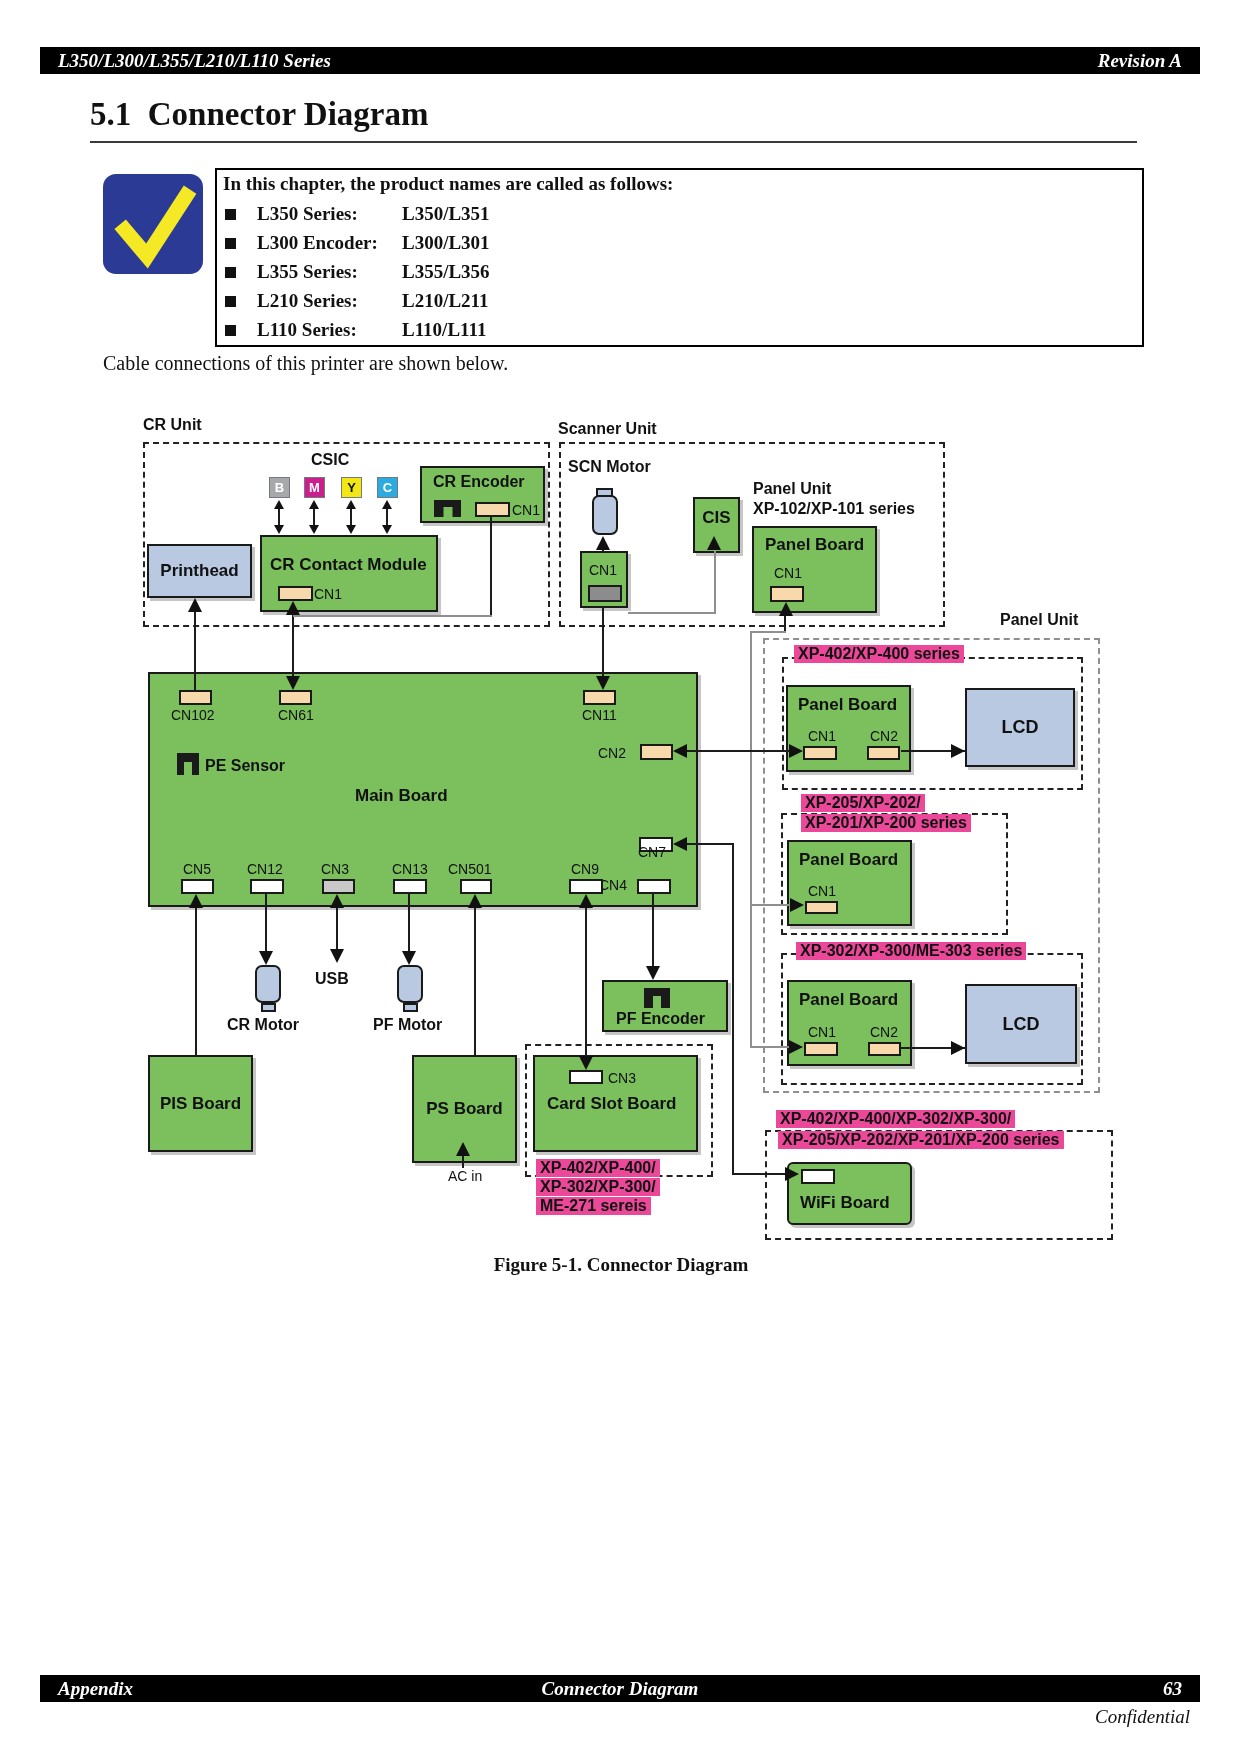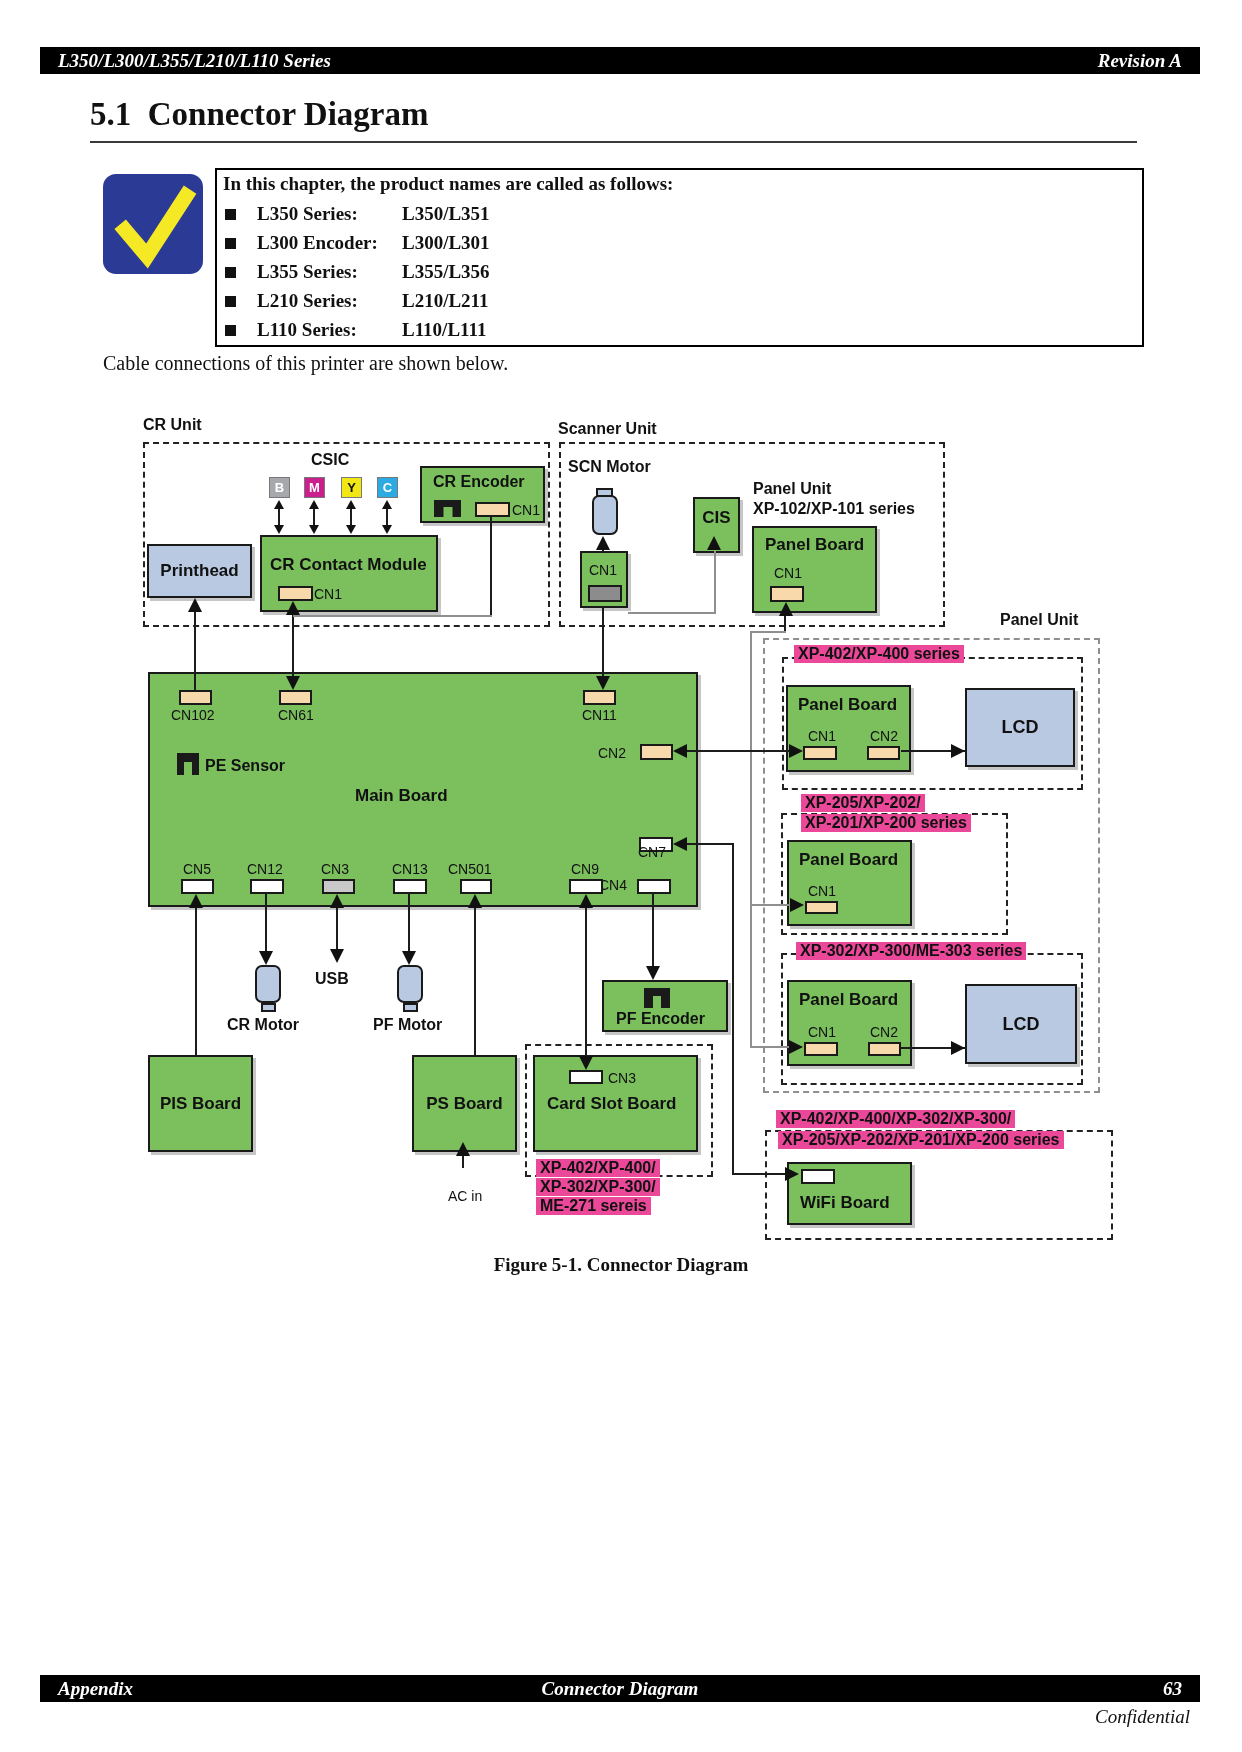--- a/index.html
+++ b/index.html
@@ -34,21 +34,21 @@
   .dashb{position:absolute;border:2px dashed #222;box-sizing:border-box;}
   .dashg{position:absolute;border:2px dashed #8f8f8f;box-sizing:border-box;}
   .conn{position:absolute;background:#f7d9ab;border:2px solid #1a1a1a;box-sizing:border-box;}
   .conn.w{background:#fff;}
   .conn.g{background:#8c8c8c;}
   .t-unit{position:absolute;font:bold 16px "Liberation Sans",sans-serif;white-space:nowrap;}
   .t-series{position:absolute;font:bold 16px "Liberation Sans",sans-serif;white-space:nowrap;
             background:#ec4899;padding:0 4px;z-index:5;}
   .t-board{position:absolute;font:bold 17px "Liberation Sans",sans-serif;white-space:nowrap;}
   .t-cn{position:absolute;font:14px "Liberation Sans",sans-serif;white-space:nowrap;}
-  .t-sm{position:absolute;font:14px "Liberation Sans",sans-serif;margin-top:20px;}
+  .t-sm{position:absolute;font:14px "Liberation Sans",sans-serif;}
   .wv{position:absolute;width:2px;background:#1c1c1c;z-index:3;}
   .wh{position:absolute;height:2px;background:#1c1c1c;z-index:3;}
   .gray{background:#8f8f8f;}
   .a-up{position:absolute;width:0;height:0;border-left:7px solid transparent;border-right:7px solid transparent;
         border-bottom:14px solid #111;z-index:4;}
   .a-dn{position:absolute;width:0;height:0;border-left:7px solid transparent;border-right:7px solid transparent;
         border-top:14px solid #111;z-index:4;}
   .a-lf{position:absolute;width:0;height:0;border-top:7px solid transparent;border-bottom:7px solid transparent;
         border-right:14px solid #111;z-index:4;}
   .a-rt{position:absolute;width:0;height:0;border-top:7px solid transparent;border-bottom:7px solid transparent;
@@ -188,21 +188,21 @@
   <div class="mtab" style="left:261px;top:1003px;width:15px;height:9px;"></div>
   <div class="t-unit" style="left:227px;top:1016px;">CR Motor</div>
   <div class="t-unit" style="left:315px;top:970px;">USB</div>
   <div class="motor" style="left:397px;top:965px;width:26px;height:38px;"></div>
   <div class="mtab" style="left:403px;top:1003px;width:15px;height:9px;"></div>
   <div class="t-unit" style="left:373px;top:1016px;">PF Motor</div>
 
   <div class="gb cbox" style="left:148px;top:1055px;width:105px;height:97px;font-size:17px;">
     <span>PIS Board</span>
   </div>
-  <div class="gb cbox" style="left:412px;top:1055px;width:105px;height:97px;font-size:17px;">
+  <div class="gb cbox" style="left:412px;top:1055px;width:105px;height:108px;font-size:17px;">
     <span>PS Board</span>
   </div>
   <div class="t-sm" style="left:448px;top:1168px;">AC in</div>
 
   <div class="gb" style="left:602px;top:980px;width:126px;height:52px;">
     <div class="icon-slot" style="left:40px;top:6px;width:26px;height:20px;">
         <i style="width:8px;height:12px;"></i>
       </div>
     <div class="t-board" style="left:12px;top:28px;font-size:16px;">PF Encoder</div>
   </div>
@@ -248,21 +248,21 @@
     <div class="t-cn" style="left:81px;top:42px;">CN2</div>
     <div class="conn" style="left:79px;top:60px;width:33px;height:14px;"></div>
   </div>
   <div class="bb cbox" style="left:965px;top:984px;width:112px;height:80px;font-size:18px;">
     <span>LCD</span>
   </div>
 
   <div class="t-series" style="left:776px;top:1110px;">XP-402/XP-400/XP-302/XP-300/</div>
   <div class="dashb" style="left:765px;top:1130px;width:348px;height:110px;"></div>
   <div class="t-series" style="left:778px;top:1131px;">XP-205/XP-202/XP-201/XP-200 series</div>
-  <div class="gb" style="left:787px;top:1162px;width:125px;height:63px;">
+  <div class="gb" style="left:787px;top:1162px;width:125px;height:63px;border-radius:6px;">
     <div class="conn w" style="left:12px;top:5px;width:34px;height:15px;"></div>
     <div class="t-board" style="left:11px;top:29px;">WiFi Board</div>
   </div>
 
   <div class="au-s" style="left:274px;top:500px;"></div>
   <div class="wv" style="left:278px;top:508px;height:18px;"></div>
   <div class="ad-s" style="left:274px;top:525px;"></div>
   <div class="au-s" style="left:309px;top:500px;"></div>
   <div class="wv" style="left:313px;top:508px;height:18px;"></div>
   <div class="ad-s" style="left:309px;top:525px;"></div>

